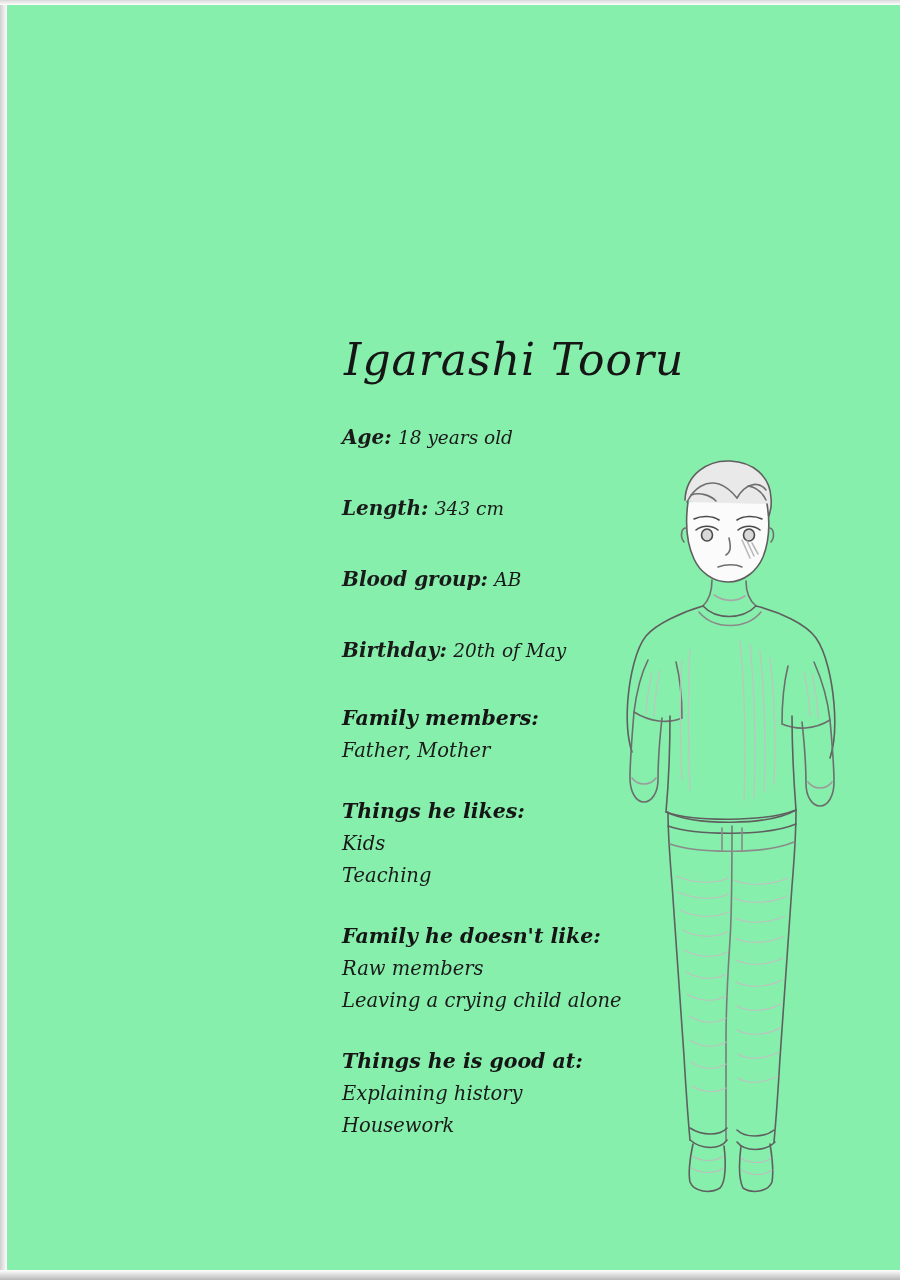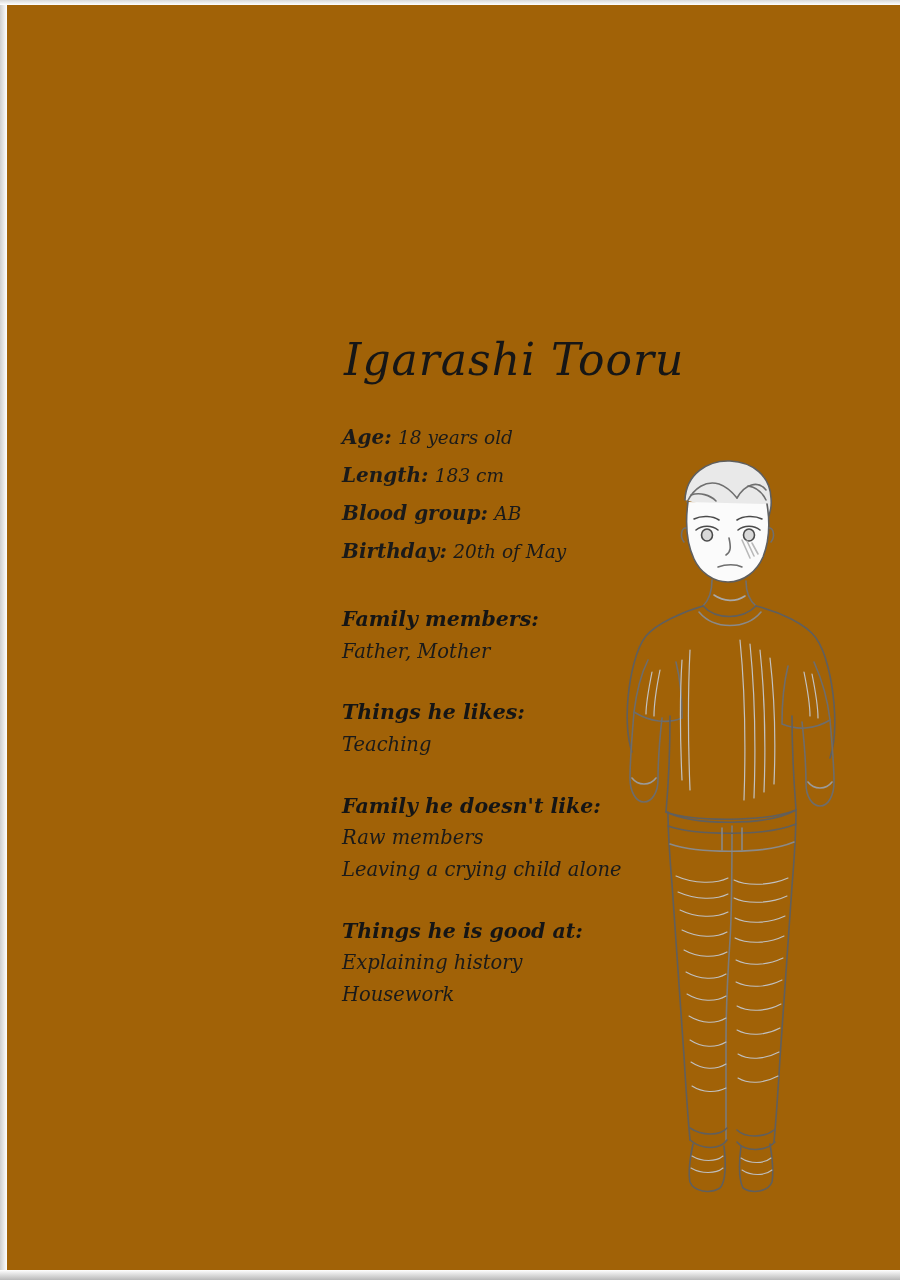--- a/index.html
+++ b/index.html
@@ -13,21 +13,21 @@
     position: relative;
     overflow: hidden;
     font-family: "DejaVu Sans", sans-serif;
     color: #1a1a1a;
   }
 
   
   .page {
     position: absolute;
     inset: 0;
-    background: #a16207;
+    background: #86efac;
     padding-left: 15px;
   }
   .edge-left {
     position: absolute;
     left: 0; top: 0;
     width: 7px; height: 1280px;
     background: linear-gradient(to right, #cfcfcf, #ffffff);
   }
   .edge-top {
     position: absolute;
@@ -62,20 +62,21 @@
   .stat-block {
     margin-bottom: 34px;
   }
   .stat-line {
     font-family: "DejaVu Serif", serif;
     font-style: italic;
     font-size: 20px;
     line-height: 1.9;
     white-space: nowrap;
     color: #1a1a1a;
+    margin-top: 33px;
   }
   .stat-line .k {
     font-weight: bold;
   }
   .stat-line .v {
     font-weight: normal;
     font-size: 18.5px;
   }
 
   .section {
@@ -124,39 +125,40 @@
   <div class="profile">
     <div class="char-name">Igarashi Tooru</div>
 
     <div class="stat-block">
       <div class="stat-line">
         <span class="k">Age:</span>
         <span class="v">18 years old</span>
       </div>
       <div class="stat-line">
         <span class="k">Length:</span>
-        <span class="v">183 cm</span>
+        <span class="v">343 cm</span>
       </div>
       <div class="stat-line">
         <span class="k">Blood group:</span>
         <span class="v">AB</span>
       </div>
       <div class="stat-line">
         <span class="k">Birthday:</span>
         <span class="v">20th of May</span>
       </div>
     </div>
 
     <div class="section">
       <div class="section-title">Family members:</div>
       <div class="section-item">Father,  Mother</div>
     </div>
 
     <div class="section">
       <div class="section-title">Things he likes:</div>
+      <div class="section-item">Kids</div>
       <div class="section-item">Teaching</div>
     </div>
 
     <div class="section">
       <div class="section-title">Family he doesn't like:</div>
       <div class="section-item">Raw members</div>
       <div class="section-item">Leaving a crying child alone</div>
     </div>
 
     <div class="section">

